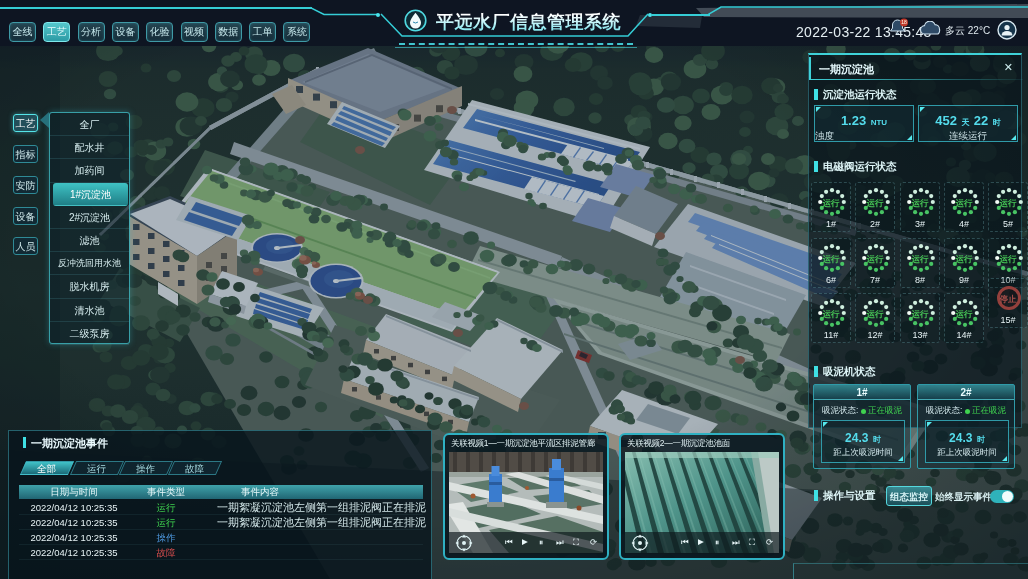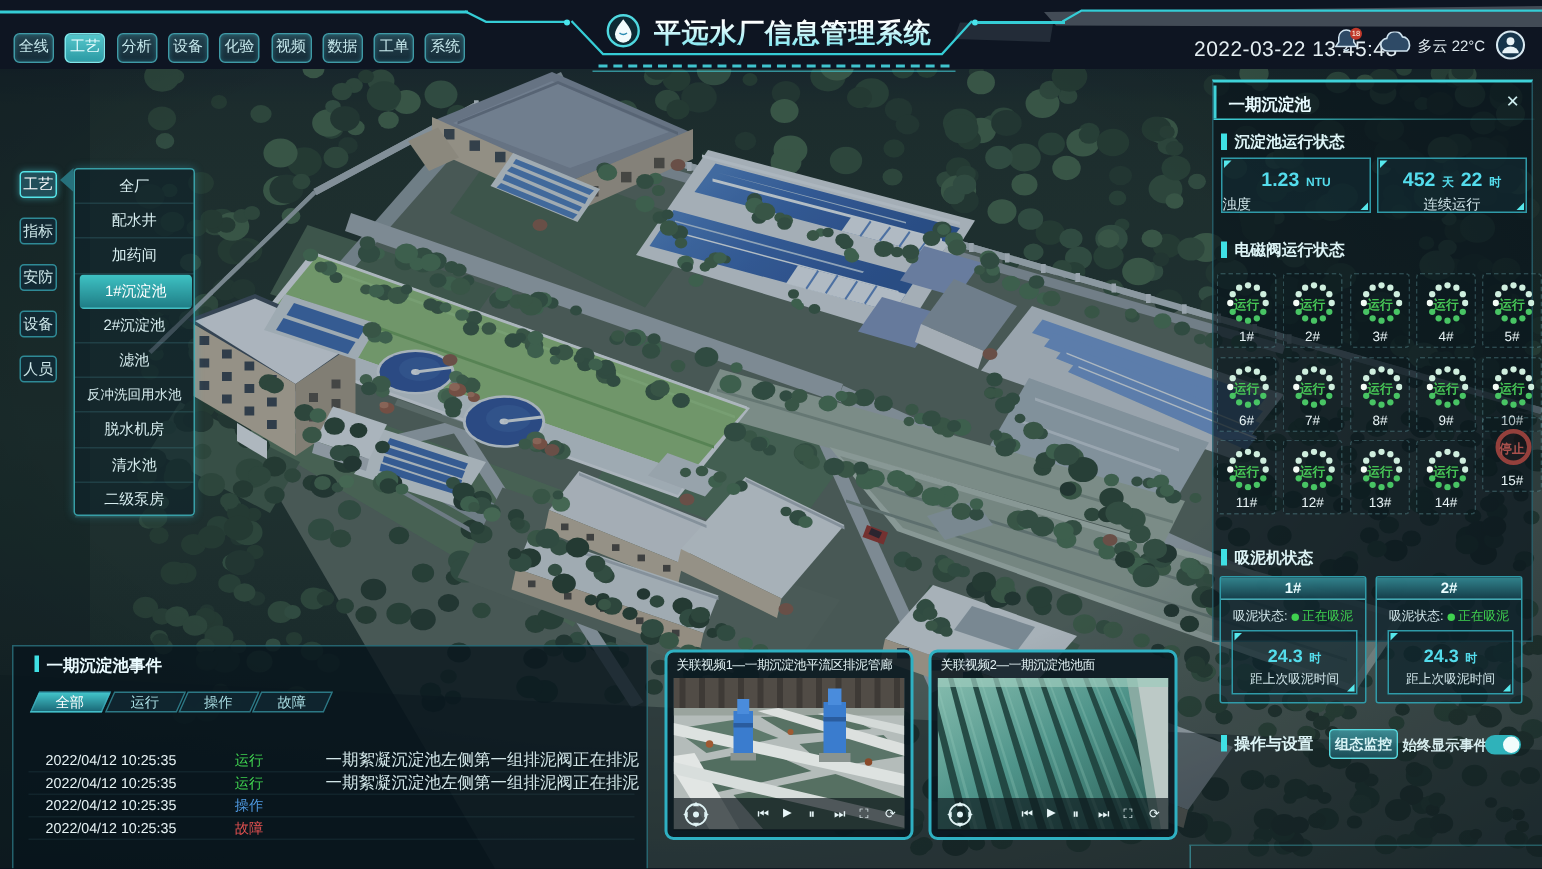--- a/index.html
+++ b/index.html
@@ -1917,20 +1917,25 @@
       </div>
       <div class="etab" style="left:64px">
         <span>运行</span>
       </div>
       <div class="etab" style="left:113px">
         <span>操作</span>
       </div>
       <div class="etab" style="left:162px">
         <span>故障</span>
       </div>
+      <div id="thead">
+        <div class="c1" style="line-height:14px">日期与时间</div>
+        <div class="c2" style="line-height:14px">事件类型</div>
+        <div style="position:absolute;left:222px;line-height:14px">事件内容</div>
+      </div>
       <div class="trow" style="top:69px">
         <div class="c1">2022/04/12 10:25:35</div>
         <div class="c2 g">运行</div>
         <div class="c3">一期絮凝沉淀池左侧第一组排泥阀正在排泥</div>
       </div>
       <div class="trow" style="top:84px">
         <div class="c1">2022/04/12 10:25:35</div>
         <div class="c2 g">运行</div>
         <div class="c3">一期絮凝沉淀池左侧第一组排泥阀正在排泥</div>
       </div>

